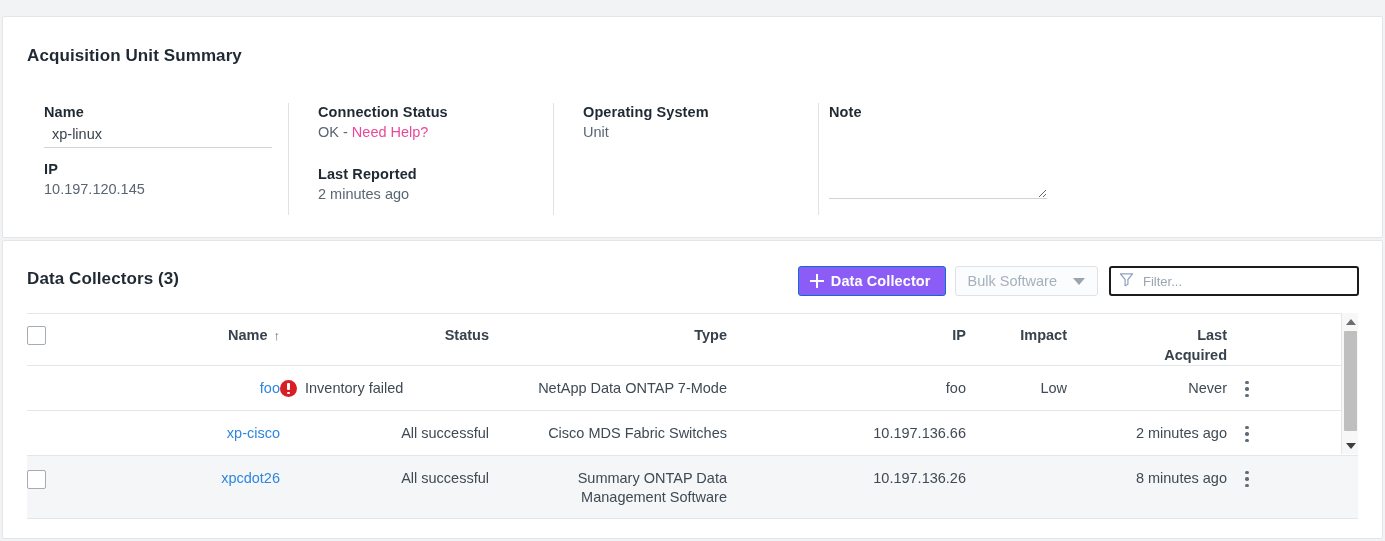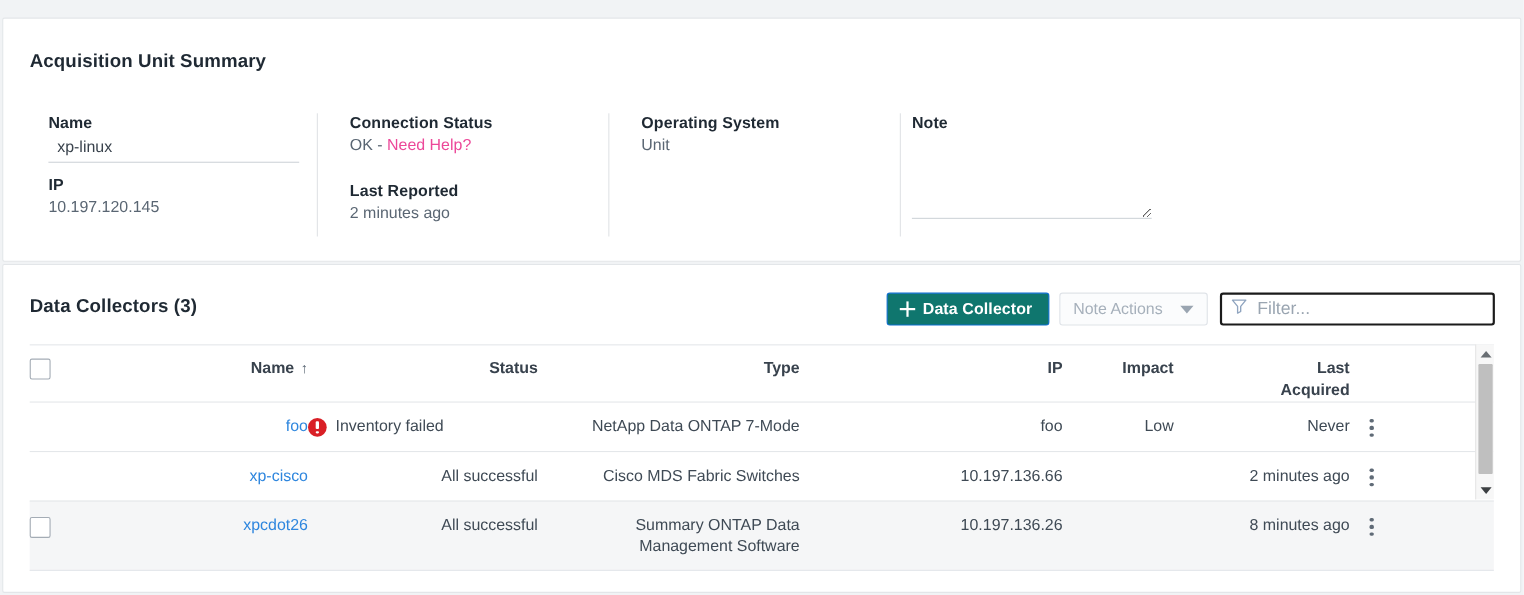--- a/index.html
+++ b/index.html
@@ -87,21 +87,21 @@
     padding: 0;
   }
 
   
   #collectors-title { position: absolute; left: 24px; top: 28px; }
 
   .toolbar { position: absolute; top: 25px; right: 23px; display: flex; align-items: center; }
   .btn-primary {
     display: flex; align-items: center; gap: 7px;
     height: 30px; padding: 0 14px 0 11px;
-    background: #0f766e; border: 1px solid #0d6ecd; border-radius: 3px;
+    background: #8b5cf6; border: 1px solid #0d6ecd; border-radius: 3px;
     color: #fff; font-size: 14.5px; font-weight: bold;
     font-family: "Liberation Sans", sans-serif;
     cursor: pointer; letter-spacing: .1px;
   }
   .plus { display: inline-block; position: relative; width: 14px; height: 14px; }
   .plus:before, .plus:after {
     content: ""; position: absolute; background: #fff;
   }
   .plus:before { left: 0; top: 6px; width: 14px; height: 2.4px; }
   .plus:after { top: 0; left: 5.8px; height: 14px; width: 2.4px; }
@@ -126,21 +126,21 @@
     display: flex; align-items: center; gap: 7px;
     margin-left: 11px;
     width: 250px; height: 30px;
     padding: 0 8px;
     background: #fff;
     border: 2px solid #1b1b1b; border-radius: 3px;
   }
   .filter-input {
     border: none; outline: none; background: transparent;
     width: 100%; font-family: "Liberation Sans", sans-serif;
-    font-size: 16px; color: #1d4ed8;
+    font-size: 13px; color: #1d4ed8;
   }
   .filter-input::placeholder { color: #9aa5b1; }
 
   
   .tbl { position: absolute; left: 24px; top: 72px; right: 24px; }
   .tbl-scroll-host { position: relative; }
   .row {
     display: flex; align-items: flex-start;
     border-top: 1px solid #e4e7ea;
     min-height: 45px;
@@ -265,21 +265,21 @@
   <section class="card" id="collectors-card">
     <div class="card-title" id="collectors-title">Data Collectors (3)</div>
 
     <div class="toolbar">
       <button class="btn-primary">
         <span class="plus"></span>
         <span>Data Collector</span>
       </button>
 
       <button class="btn-disabled">
-        <span>Note Actions</span>
+        <span>Bulk Software</span>
         <span class="caret-down"></span>
       </button>
 
       <div class="filter-wrap">
         <span>
           <svg width="15" height="15" viewBox="0 0 16 16" aria-hidden="true">
             <path d="M1.5 2h13l-5 6v5l-3 1.6V8z" fill="none" stroke="#8fa4bf" stroke-width="1.3" stroke-linejoin="round"></path>
           </svg>
         </span>
         <input class="filter-input" type="text" placeholder="Filter..." style="">

